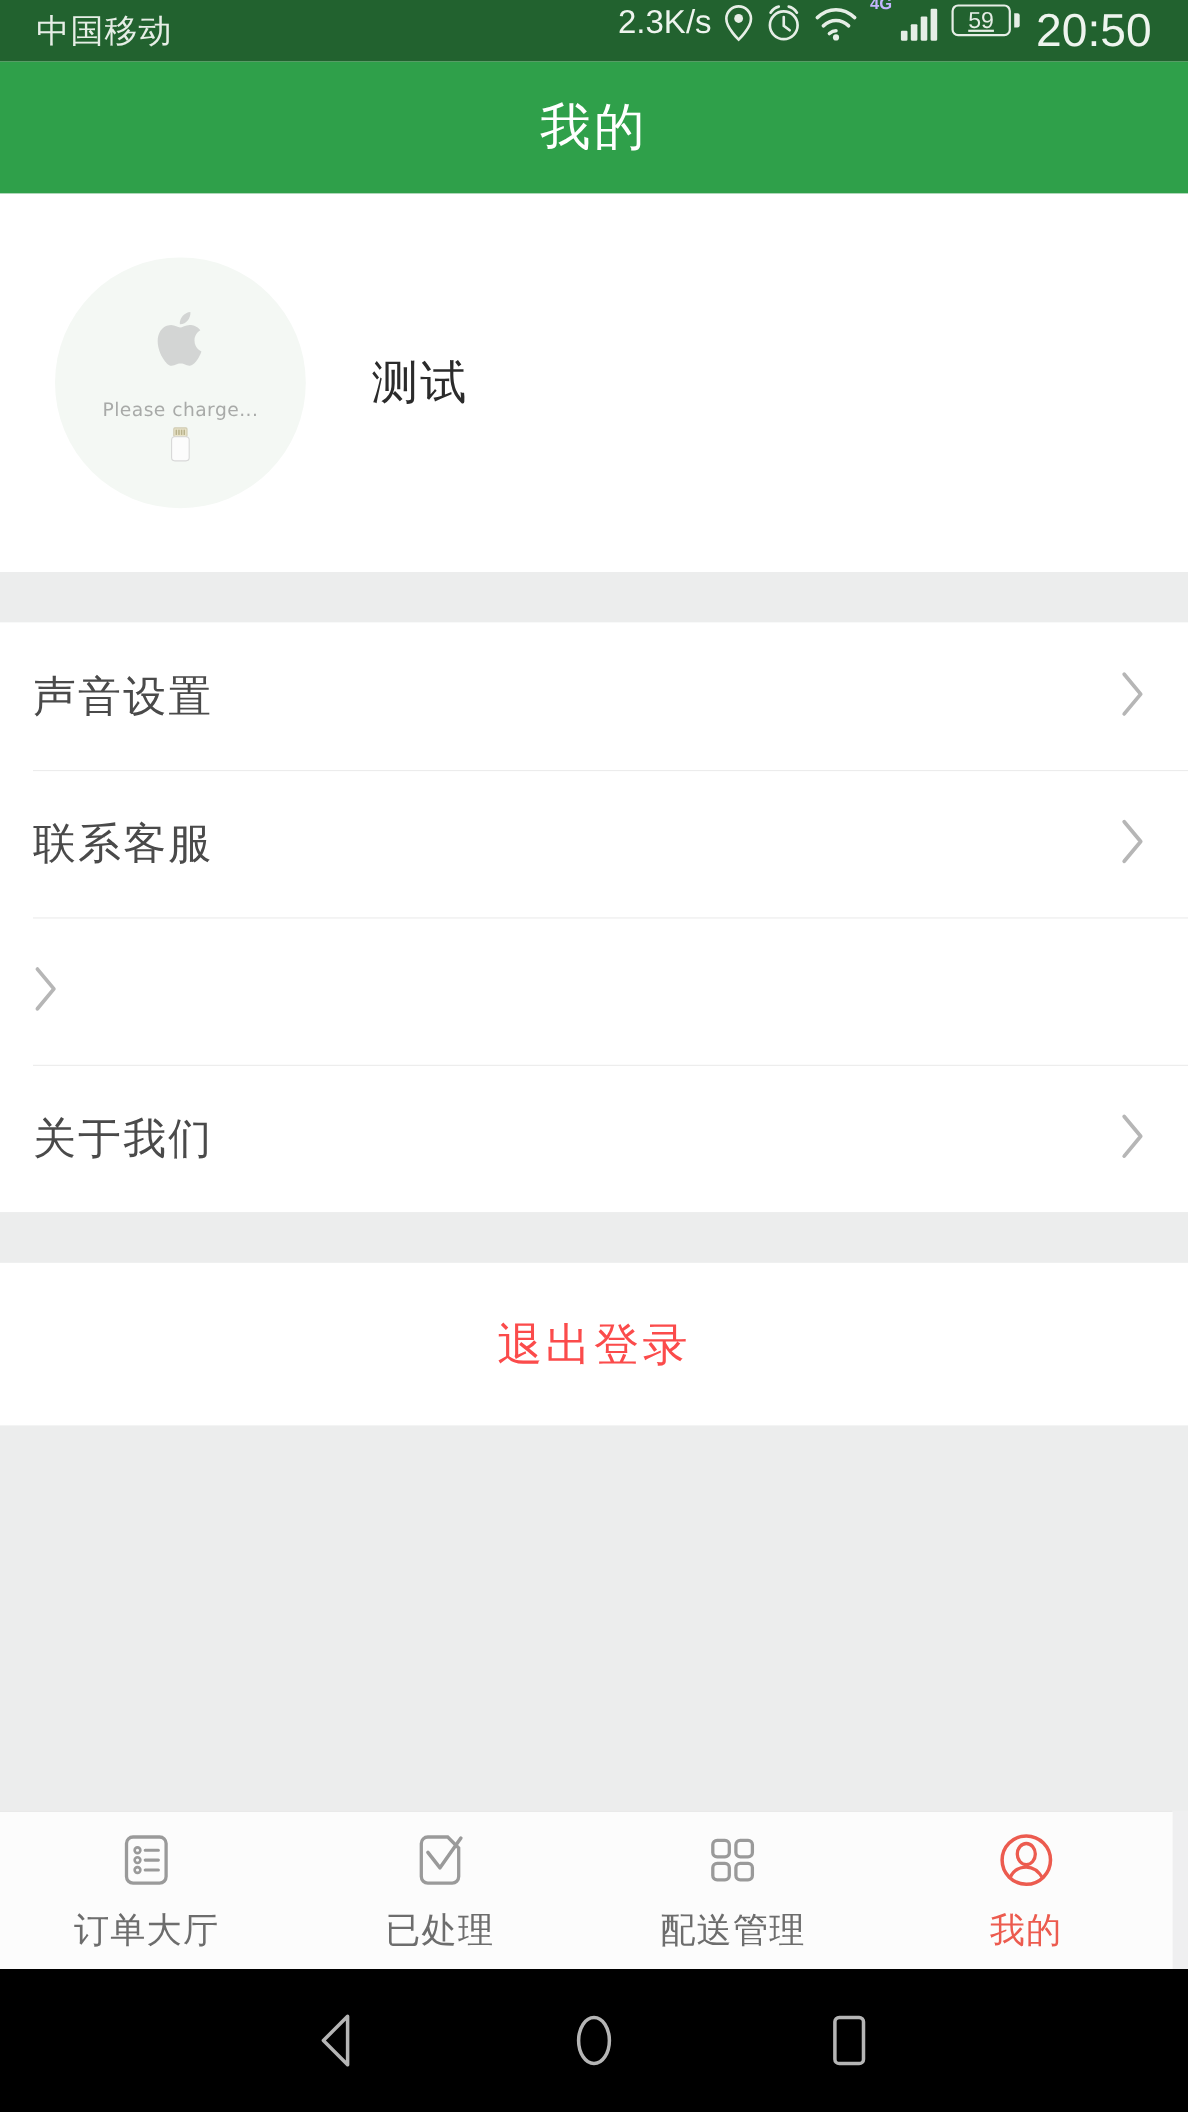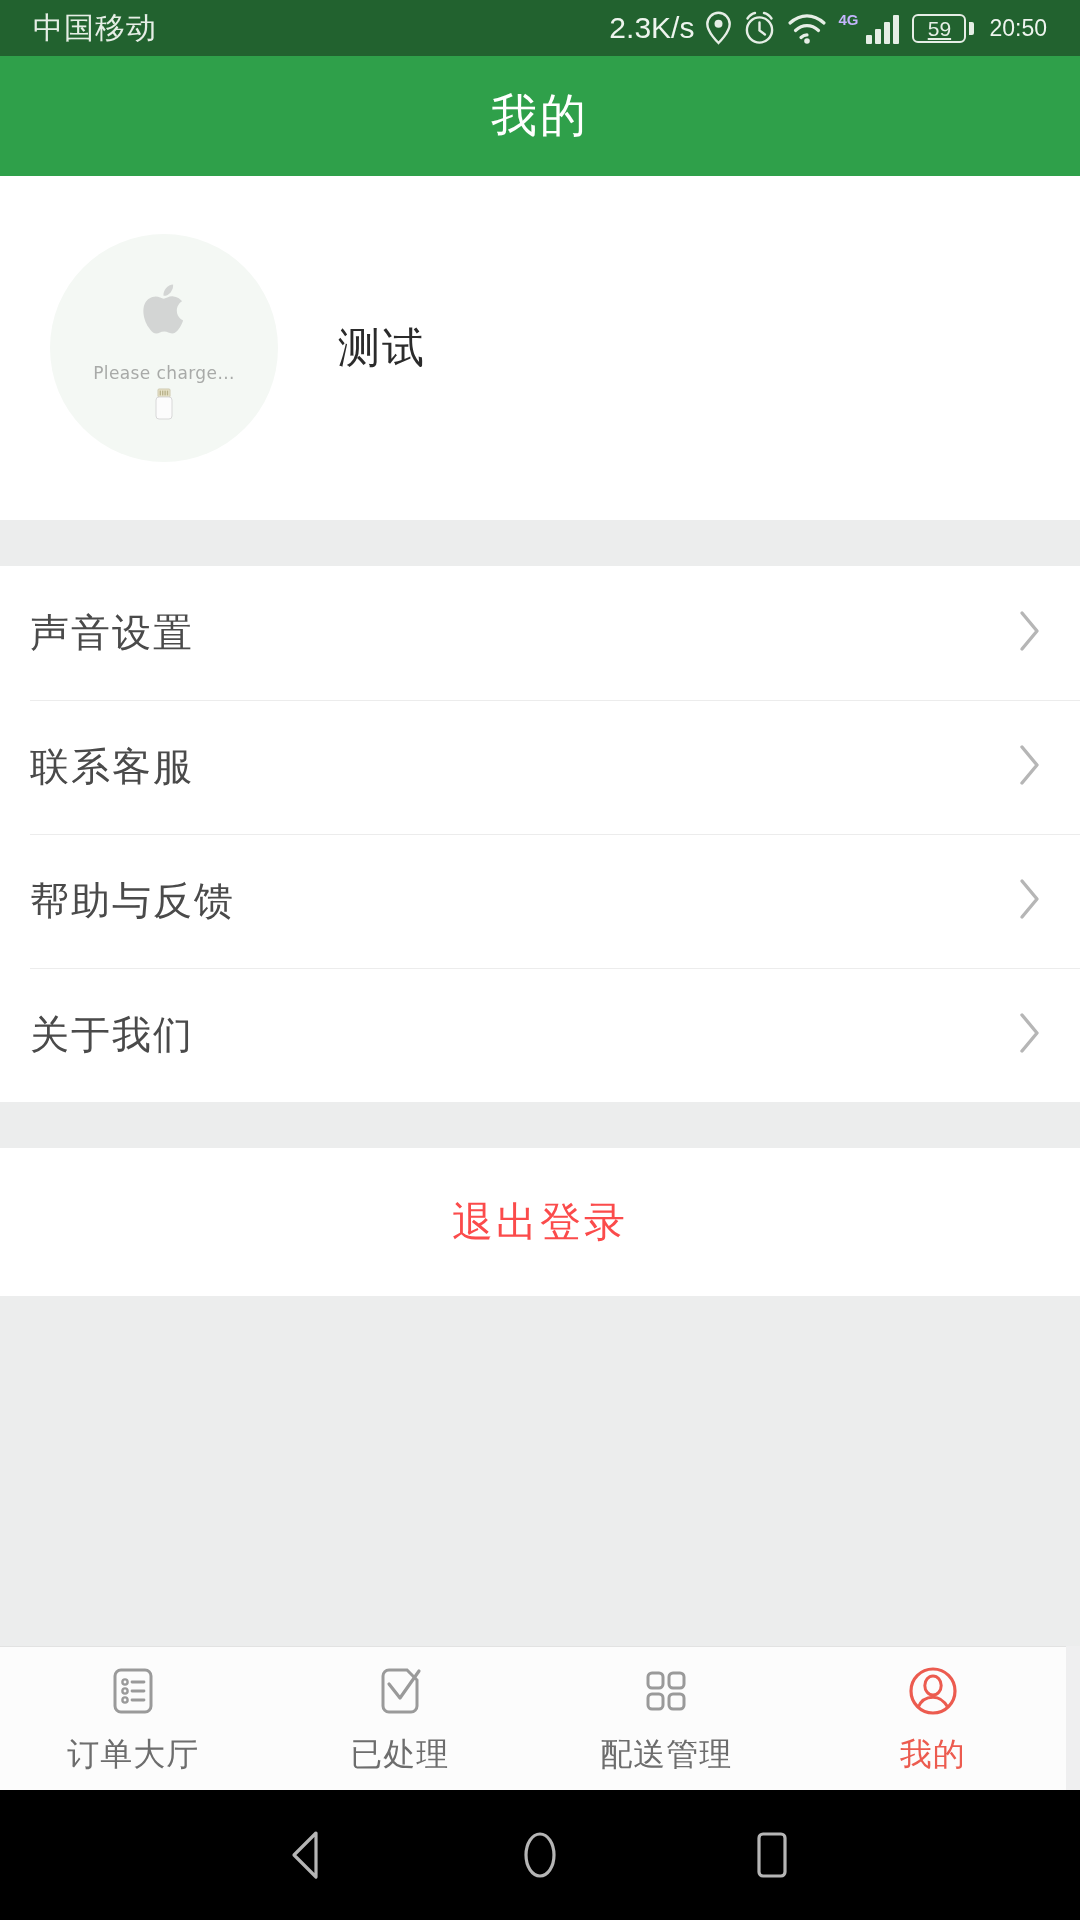--- a/index.html
+++ b/index.html
@@ -12,23 +12,23 @@
   .screen { position:relative; width:1080px; height:1920px; background:#efeff0; }
 
   
   .statusbar{
     position:absolute; top:0; left:0; width:1080px; height:56px;
     background:#22622f; color:#e8f0e8;
     display:flex; align-items:center; justify-content:space-between;
     padding:0 33px;
   }
   .carrier{ font-size:30px; letter-spacing:1px; color:#e6eee6; }
-  .status-right{ display:flex; align-items:center; gap:11px; }
+  .status-right{ display:flex; align-items:flex-start; gap:11px; }
   .netspeed{ font-size:30px; color:#eef4ee; letter-spacing:0px; }
-  .clock{ font-size:23px; color:#eef4ee; margin-left:4px; }
+  .clock{ font-size:42px; color:#eef4ee; margin-left:4px; }
   .sicon{ display:inline-flex; align-items:center; }
   .batt{
     display:inline-flex; align-items:center;
   }
   .batt-body{
     width:54px; height:29px; border:2.5px solid #e6eee6; border-radius:6px;
     display:flex; align-items:center; justify-content:center;
     font-size:21px; color:#e6eee6; line-height:1;text-decoration:underline;
   }
   .batt-cap{ width:5px; height:13px; background:#e6eee6; border-radius:0 2px 2px 0; margin-left:3px;}
@@ -218,21 +218,20 @@
     <div class="menu-row">
       <span class="menu-label">联系客服</span>
       <span class="chev">
         <svg width="24" height="44" viewBox="0 0 24 44">
             <path d="M4 4l15 18L4 40" fill="none" stroke="#b6b6b6" stroke-width="3.4" stroke-linecap="round" stroke-linejoin="round"></path>
           </svg>
       </span>
     </div>
 
     <div class="menu-row">
-      <span class="menu-label">帮助与反馈</span>
       <span class="chev">
         <svg width="24" height="44" viewBox="0 0 24 44">
             <path d="M4 4l15 18L4 40" fill="none" stroke="#b6b6b6" stroke-width="3.4" stroke-linecap="round" stroke-linejoin="round"></path>
           </svg>
       </span>
     </div>
 
     <div class="menu-row">
       <span class="menu-label">关于我们</span>
       <span class="chev">

